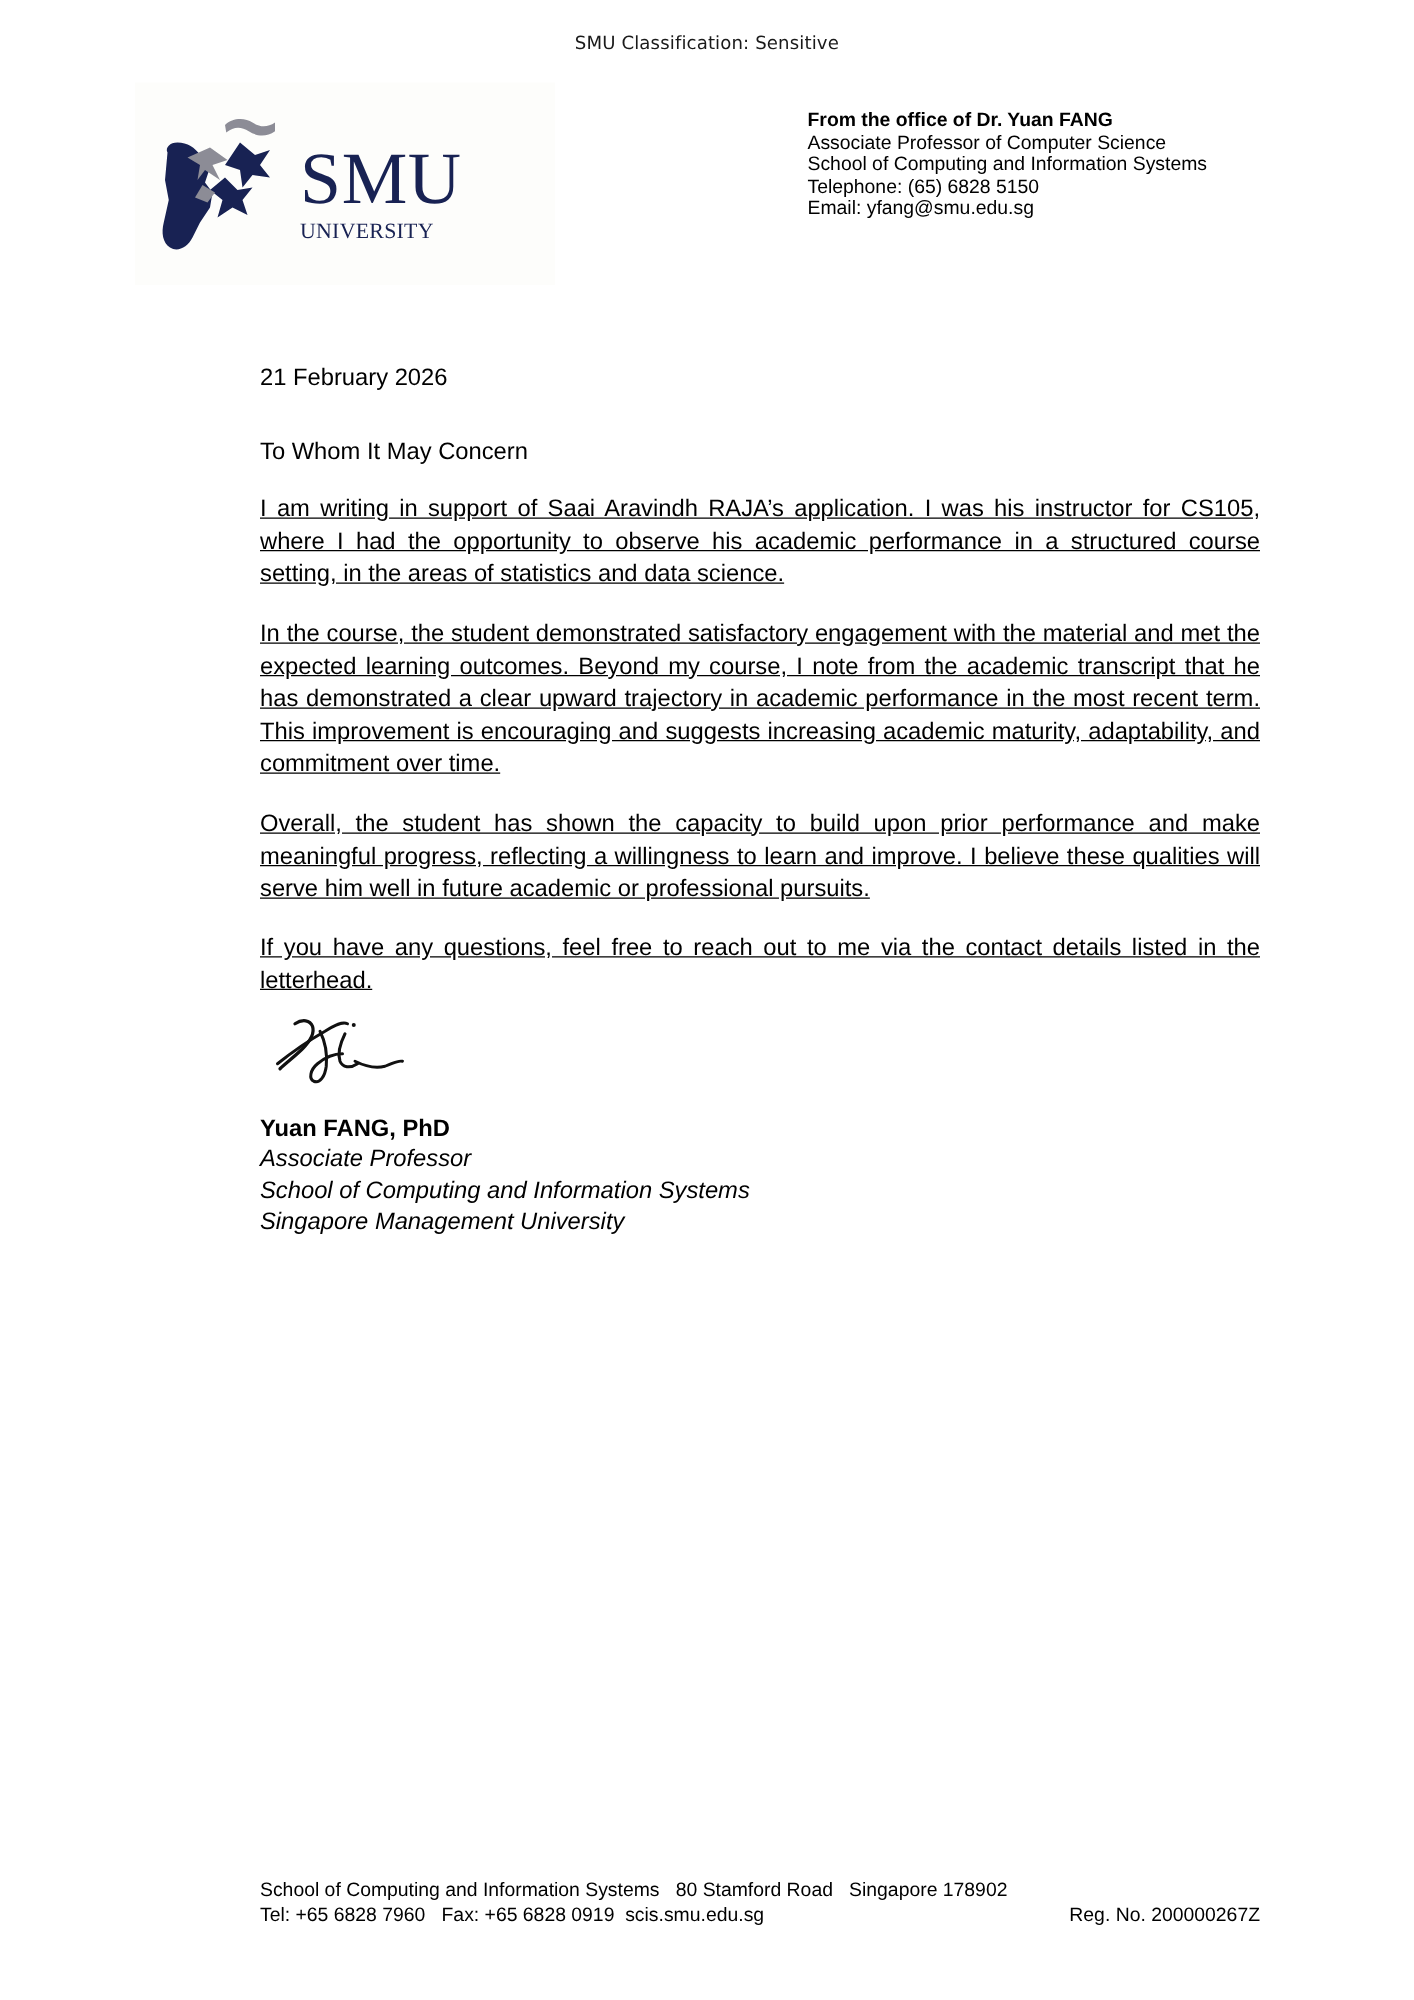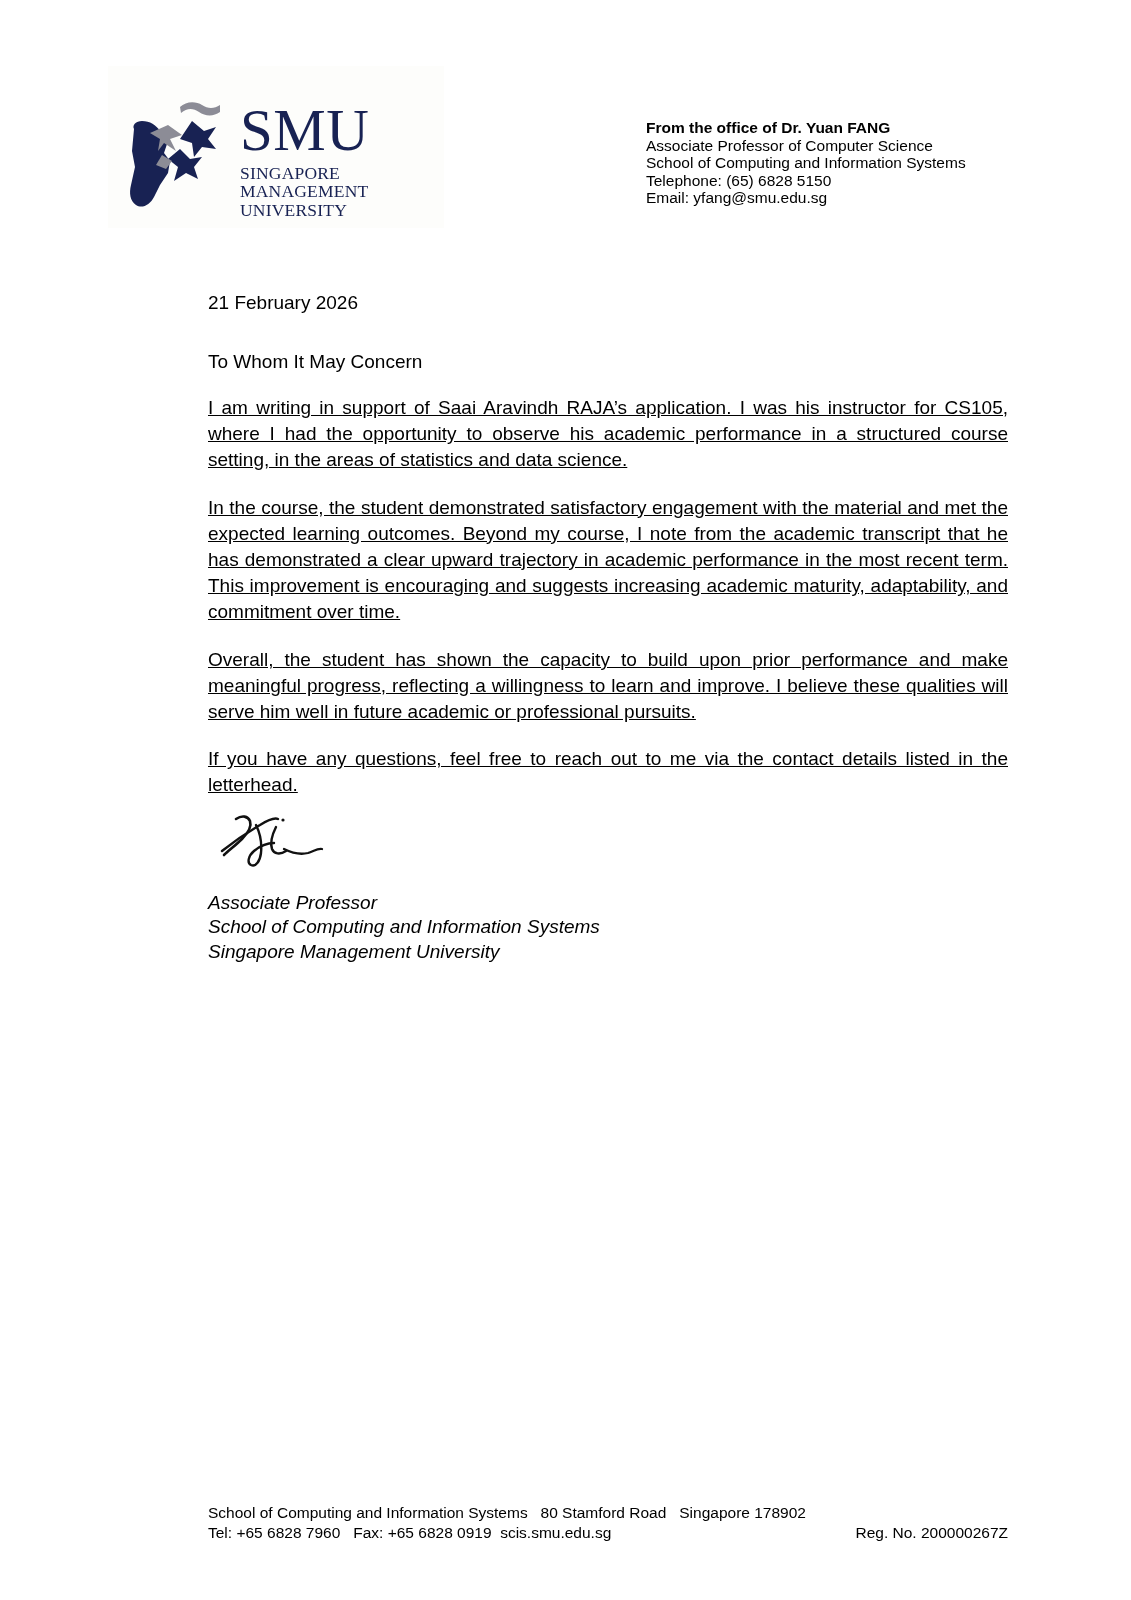--- a/index.html
+++ b/index.html
@@ -71,21 +71,21 @@
     font-size: 17.5px;
     line-height: 1.08;
     color: #182253;
     letter-spacing: 0.2px;
     margin-top: 8px;
   }
 
   
   .sender {
     position: absolute;
-    top: 119px;
+    top: 88px;
     left: 646px;
     font-size: 15.5px;
     line-height: 17.6px;
     color: #000;
   }
   .sender .lead { font-weight: bold; }
 
   
   .body-area {
     position: absolute;
@@ -145,20 +145,21 @@
     justify-content: space-between;
     align-items: center;
   }
   .footer-seg { white-space: pre; }
 </style>
 </head>
 <body>
 
 <div class="page">
 
+  <div class="classification">SMU Classification: Sensitive</div>
 
   <div class="letterhead">
     <div class="logo-wrap">
       <svg class="logo-mark" viewBox="0 0 110 112">
 
         <path d="M10 28 C8 24 12 20 18 20 C26 20 32 24 36 30
                  L44 40 L40 52 L46 60 L44 72 L36 84 L30 96
                  C26 104 18 108 12 104 C6 100 5 92 7 84
                  L11 66 L8 50 Z" fill="#182253"></path>
 
@@ -169,21 +170,20 @@
         <path d="M56 48 L66 58 L78 56 L70 66 L74 78 L62 72 L50 80 L54 66 L44 58 Z" fill="#182253"></path>
 
         <path d="M38 54 L48 60 L42 68 L32 64 Z" fill="#8c8c96"></path>
 
         <path d="M56 6 C62 0 72 0 78 4 C84 8 90 8 96 4 L96 11
                  C89 16 81 15 75 11 C69 7 63 7 57 12 Z" fill="#8c8c96"></path>
       </svg>
       <div class="logo-text">
         <div class="logo-smu">SMU</div>
         <div class="logo-sub">
-          <div>SINGAPORE MANAGEMENT</div>
           <div>UNIVERSITY</div>
         </div>
       </div>
     </div>
   </div>
 
   <div class="sender">
     <div class="lead">From the office of Dr. Yuan FANG</div>
     <div>Associate Professor of Computer Science</div>
     <div>School of Computing and Information Systems</div>
@@ -207,20 +207,21 @@
         <path d="M6 48 C16 40 30 30 44 22 C52 17 58 14 62 16" stroke-width="2.4"></path>
         <path d="M40 22 C44 30 46 40 45 50 C44 58 40 64 35 62 C31 60 32 53 38 48
                  C44 43 52 40 58 40" stroke-width="2.4"></path>
         <path d="M60 24 C56 32 54 40 56 46 C58 51 64 52 70 48" stroke-width="2.4"></path>
         <path d="M68 46 C76 50 84 52 92 50 C98 48 102 45 106 46" stroke-width="2.3"></path>
         <circle cx="67" cy="17" r="1.6" fill="#111111" stroke="none"></circle>
       </g>
     </svg>
 
     <div class="sig-block">
+      <div class="sig-name">Yuan FANG, PhD</div>
       <div class="sig-italic">Associate Professor</div>
       <div class="sig-italic">School of Computing and Information Systems</div>
       <div class="sig-italic">Singapore Management University</div>
     </div>
   </div>
 
   <div class="footer">
     <div class="footer-seg">School of Computing and Information Systems   80 Stamford Road   Singapore 178902</div>
     <div class="footer-row">
       <span class="footer-seg">Tel: +65 6828 7960   Fax: +65 6828 0919  scis.smu.edu.sg</span>

